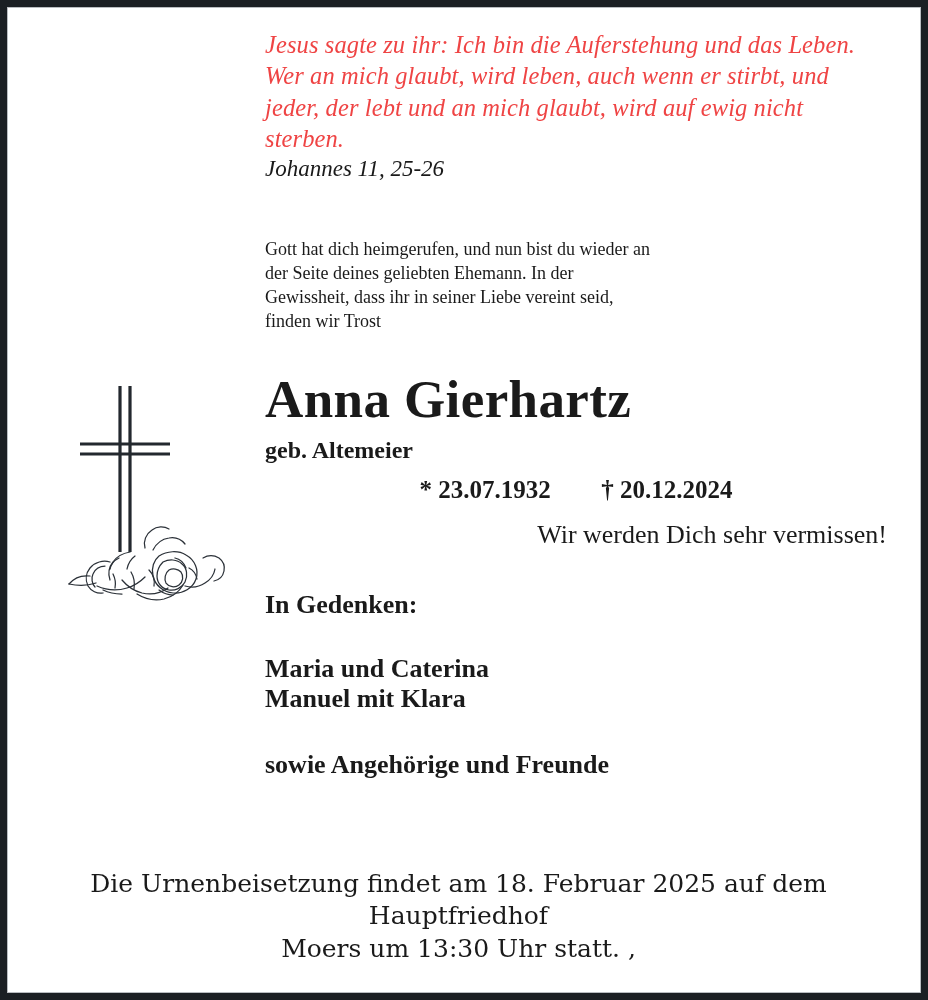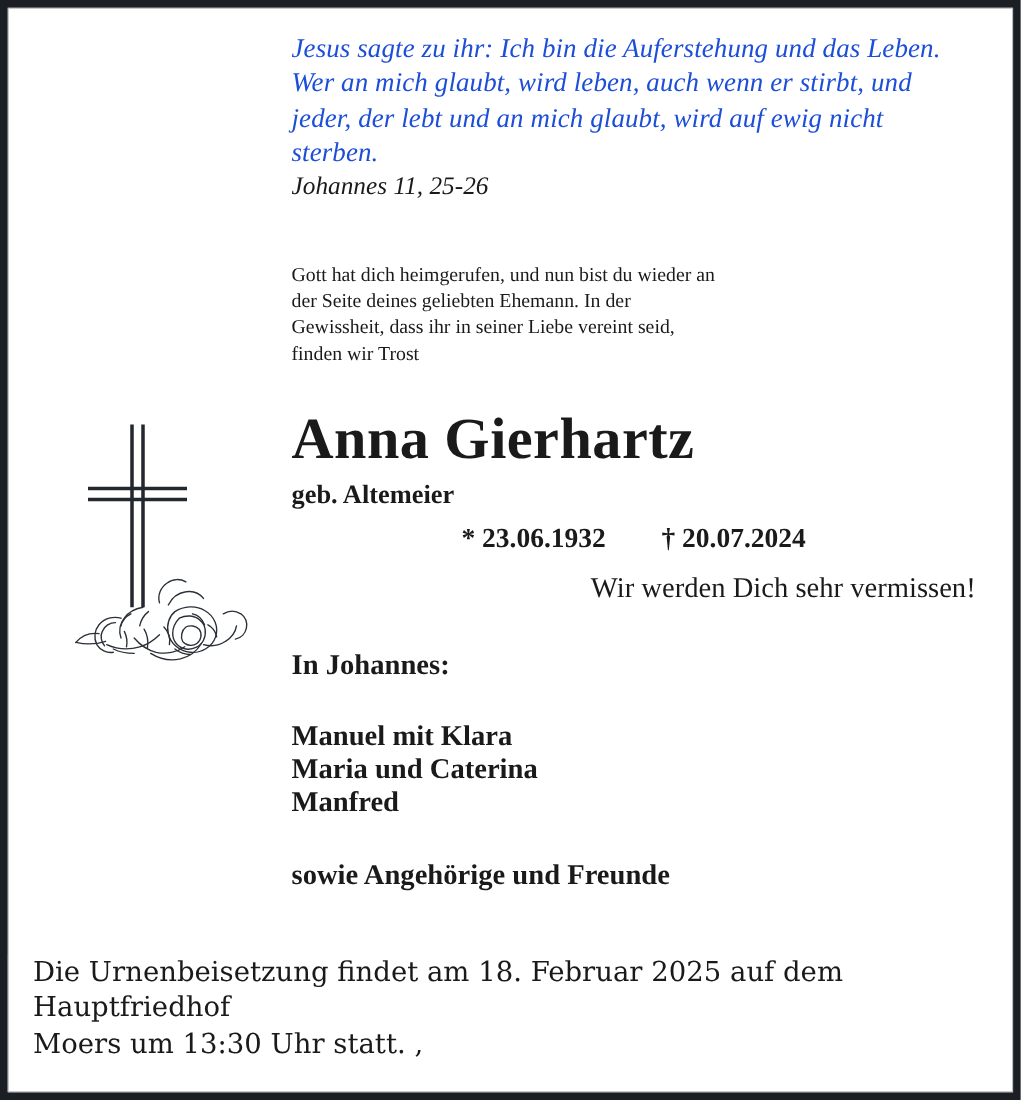--- a/index.html
+++ b/index.html
@@ -39,21 +39,21 @@
     padding: 22px 34px 0 34px;
   }
 
   
   .quote {
     margin: 0 0 0 224px;
     font-style: italic;
     font-size: 24.5px;
     line-height: 1.28;
     letter-spacing: .1px;
-    color: #1d4ed8;
+    color: #ef4444;
     white-space: pre-line;
   }
   .quote-ref {
     margin: 0 0 0 224px;
     font-style: italic;
     font-size: 23px;
     line-height: 1.28;
   }
 
   
@@ -142,20 +142,21 @@
     padding: 0 34px 28px 23px;
     background: #ffffff;
   }
   .funeral-info {
     margin: 0;
     font-family: "DejaVu Serif", "Liberation Serif", serif;
     font-size: 25px;
     line-height: 1.3;
     color: #1a1a1a;
     white-space: pre-line;
+    text-align: center;
   }
 </style>
 </head>
 <body>
 
 <div class="page">
 
   <div class="notice">
 
     <p class="quote">Jesus sagte zu ihr: Ich bin die Auferstehung und das Leben.
@@ -213,34 +214,33 @@
       </div>
 
       <div class="col-right">
 
         <h1 class="deceased-name">Anna Gierhartz</h1>
 
         <p class="maiden-name">geb. Altemeier</p>
 
         <p class="dates">
           <span>*</span>
-          <span>23.06.1932</span>
+          <span>23.07.1932</span>
           <span class="sep"></span>
           <span>†</span>
-          <span>20.07.2024</span>
+          <span>20.12.2024</span>
         </p>
 
         <p class="farewell">Wir werden Dich sehr vermissen!</p>
 
-        <p class="in-memory-label">In Johannes:</p>
+        <p class="in-memory-label">In Gedenken:</p>
 
         <ul class="mourners">
+          <li>Maria und Caterina</li>
           <li>Manuel mit Klara</li>
-          <li>Maria und Caterina</li>
-          <li>Manfred</li>
         </ul>
 
         <p class="relatives">sowie Angehörige und Freunde</p>
 
       </div>
     </div>
   </div>
 
   <div class="footer">
     <p class="funeral-info">Die Urnenbeisetzung findet am 18. Februar 2025 auf dem Hauptfriedhof

